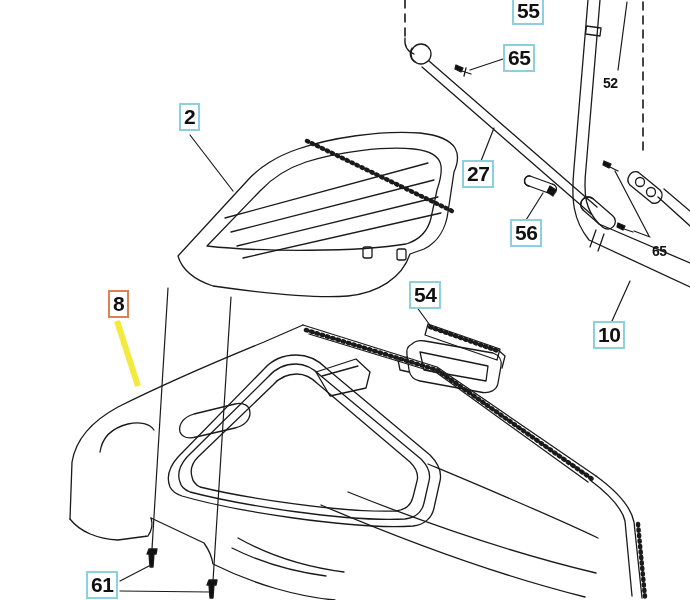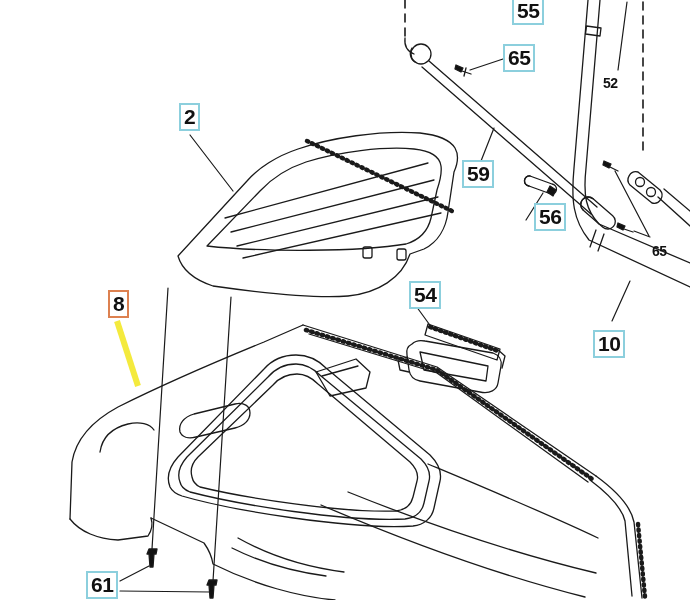--- a/index.html
+++ b/index.html
@@ -144,23 +144,23 @@
       <path d="M168,288 L152,549"></path>
       <path d="M231,297 L213,581"></path>
     </g>
 
     <path d="M117,321 L138,386" stroke="#f4ea3d" stroke-width="6" stroke-linecap="butt"></path>
   </g>
 </svg>
 
 <div class="plabel boxed" style="left:179px;top:103px;">2</div>
 <div class="plabel selected" style="left:108px;top:290px;">8</div>
-<div class="plabel boxed" style="left:593px;top:321px;margin-top:9px;">10</div>
+<div class="plabel boxed" style="left:593px;top:321px;">10</div>
 <div class="plabel plain" style="left:600px;top:71px;">52</div>
 <div class="plabel boxed" style="left:409px;top:281px;">54</div>
 <div class="plabel boxed" style="left:512px;top:-3px;">55</div>
-<div class="plabel boxed" style="left:510px;top:203px;margin-left:24px;">56</div>
-<div class="plabel boxed" style="left:462px;top:160px;">59</div>
+<div class="plabel boxed" style="left:510px;top:219px;">56</div>
+<div class="plabel boxed" style="left:462px;top:160px;">27</div>
 <div class="plabel boxed" style="left:503px;top:44px;">65</div>
 <div class="plabel plain" style="left:649px;top:239px;">65</div>
 <div class="plabel boxed" style="left:86px;top:571px;">61</div>
 
 </div>
 
 </body></html>

